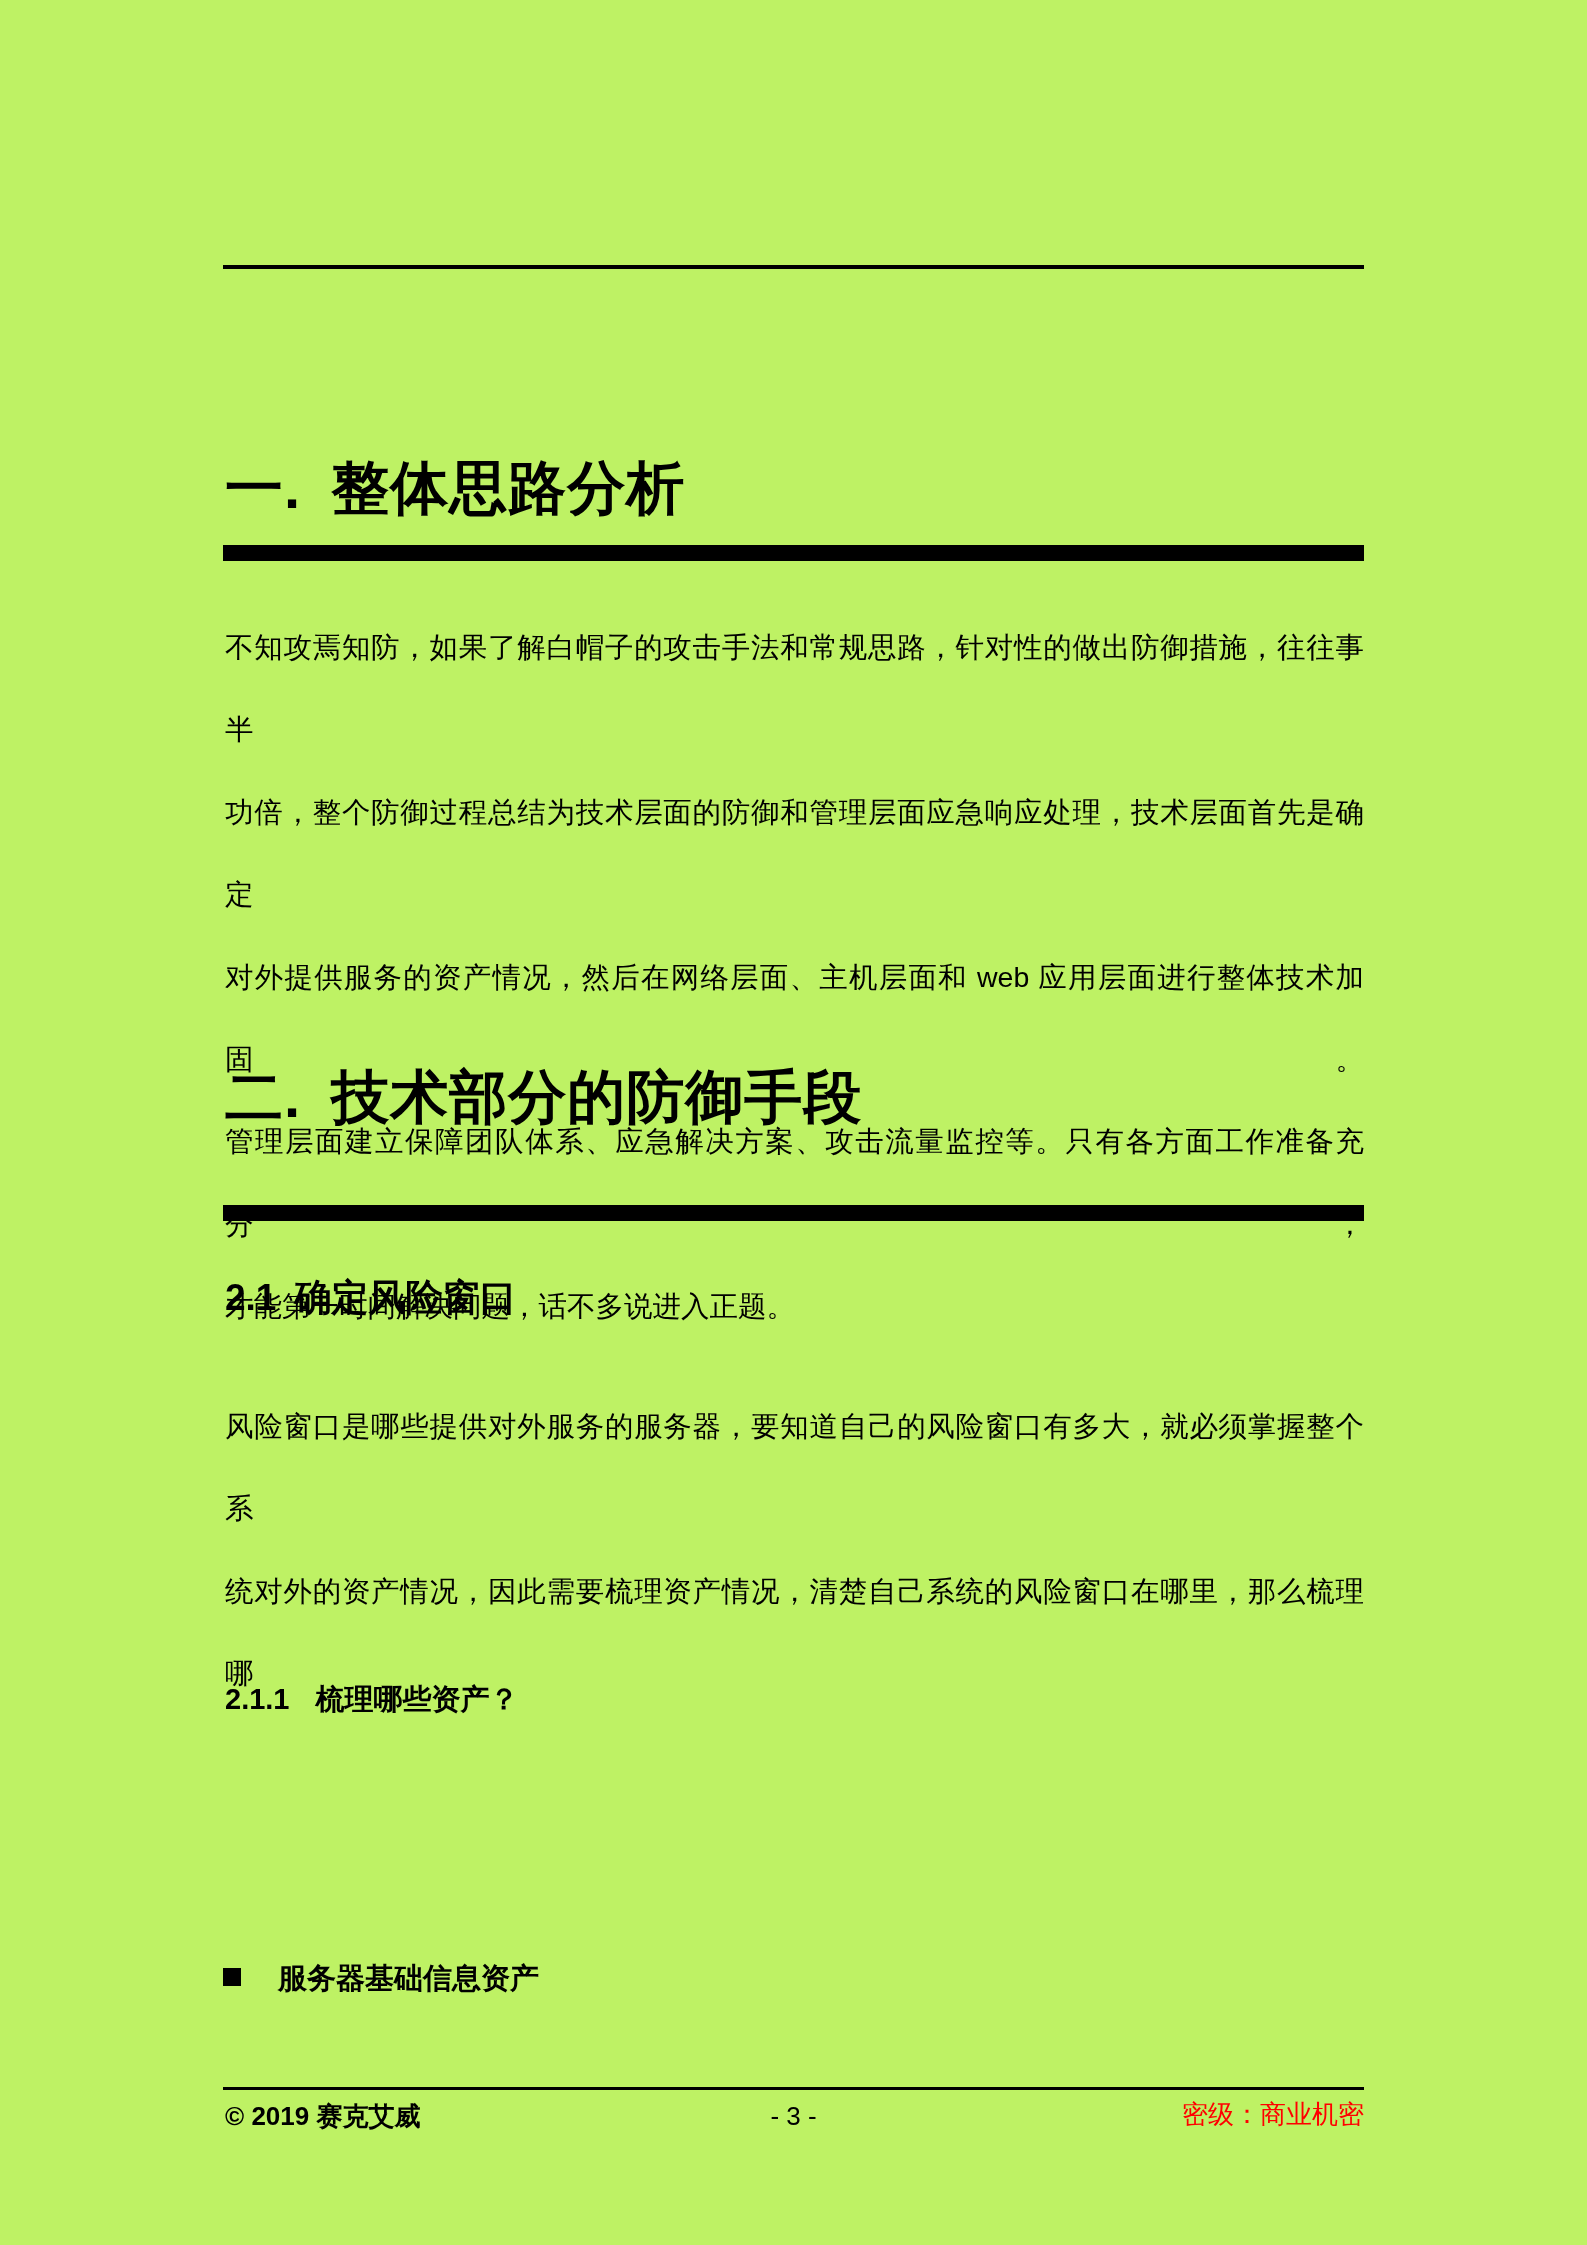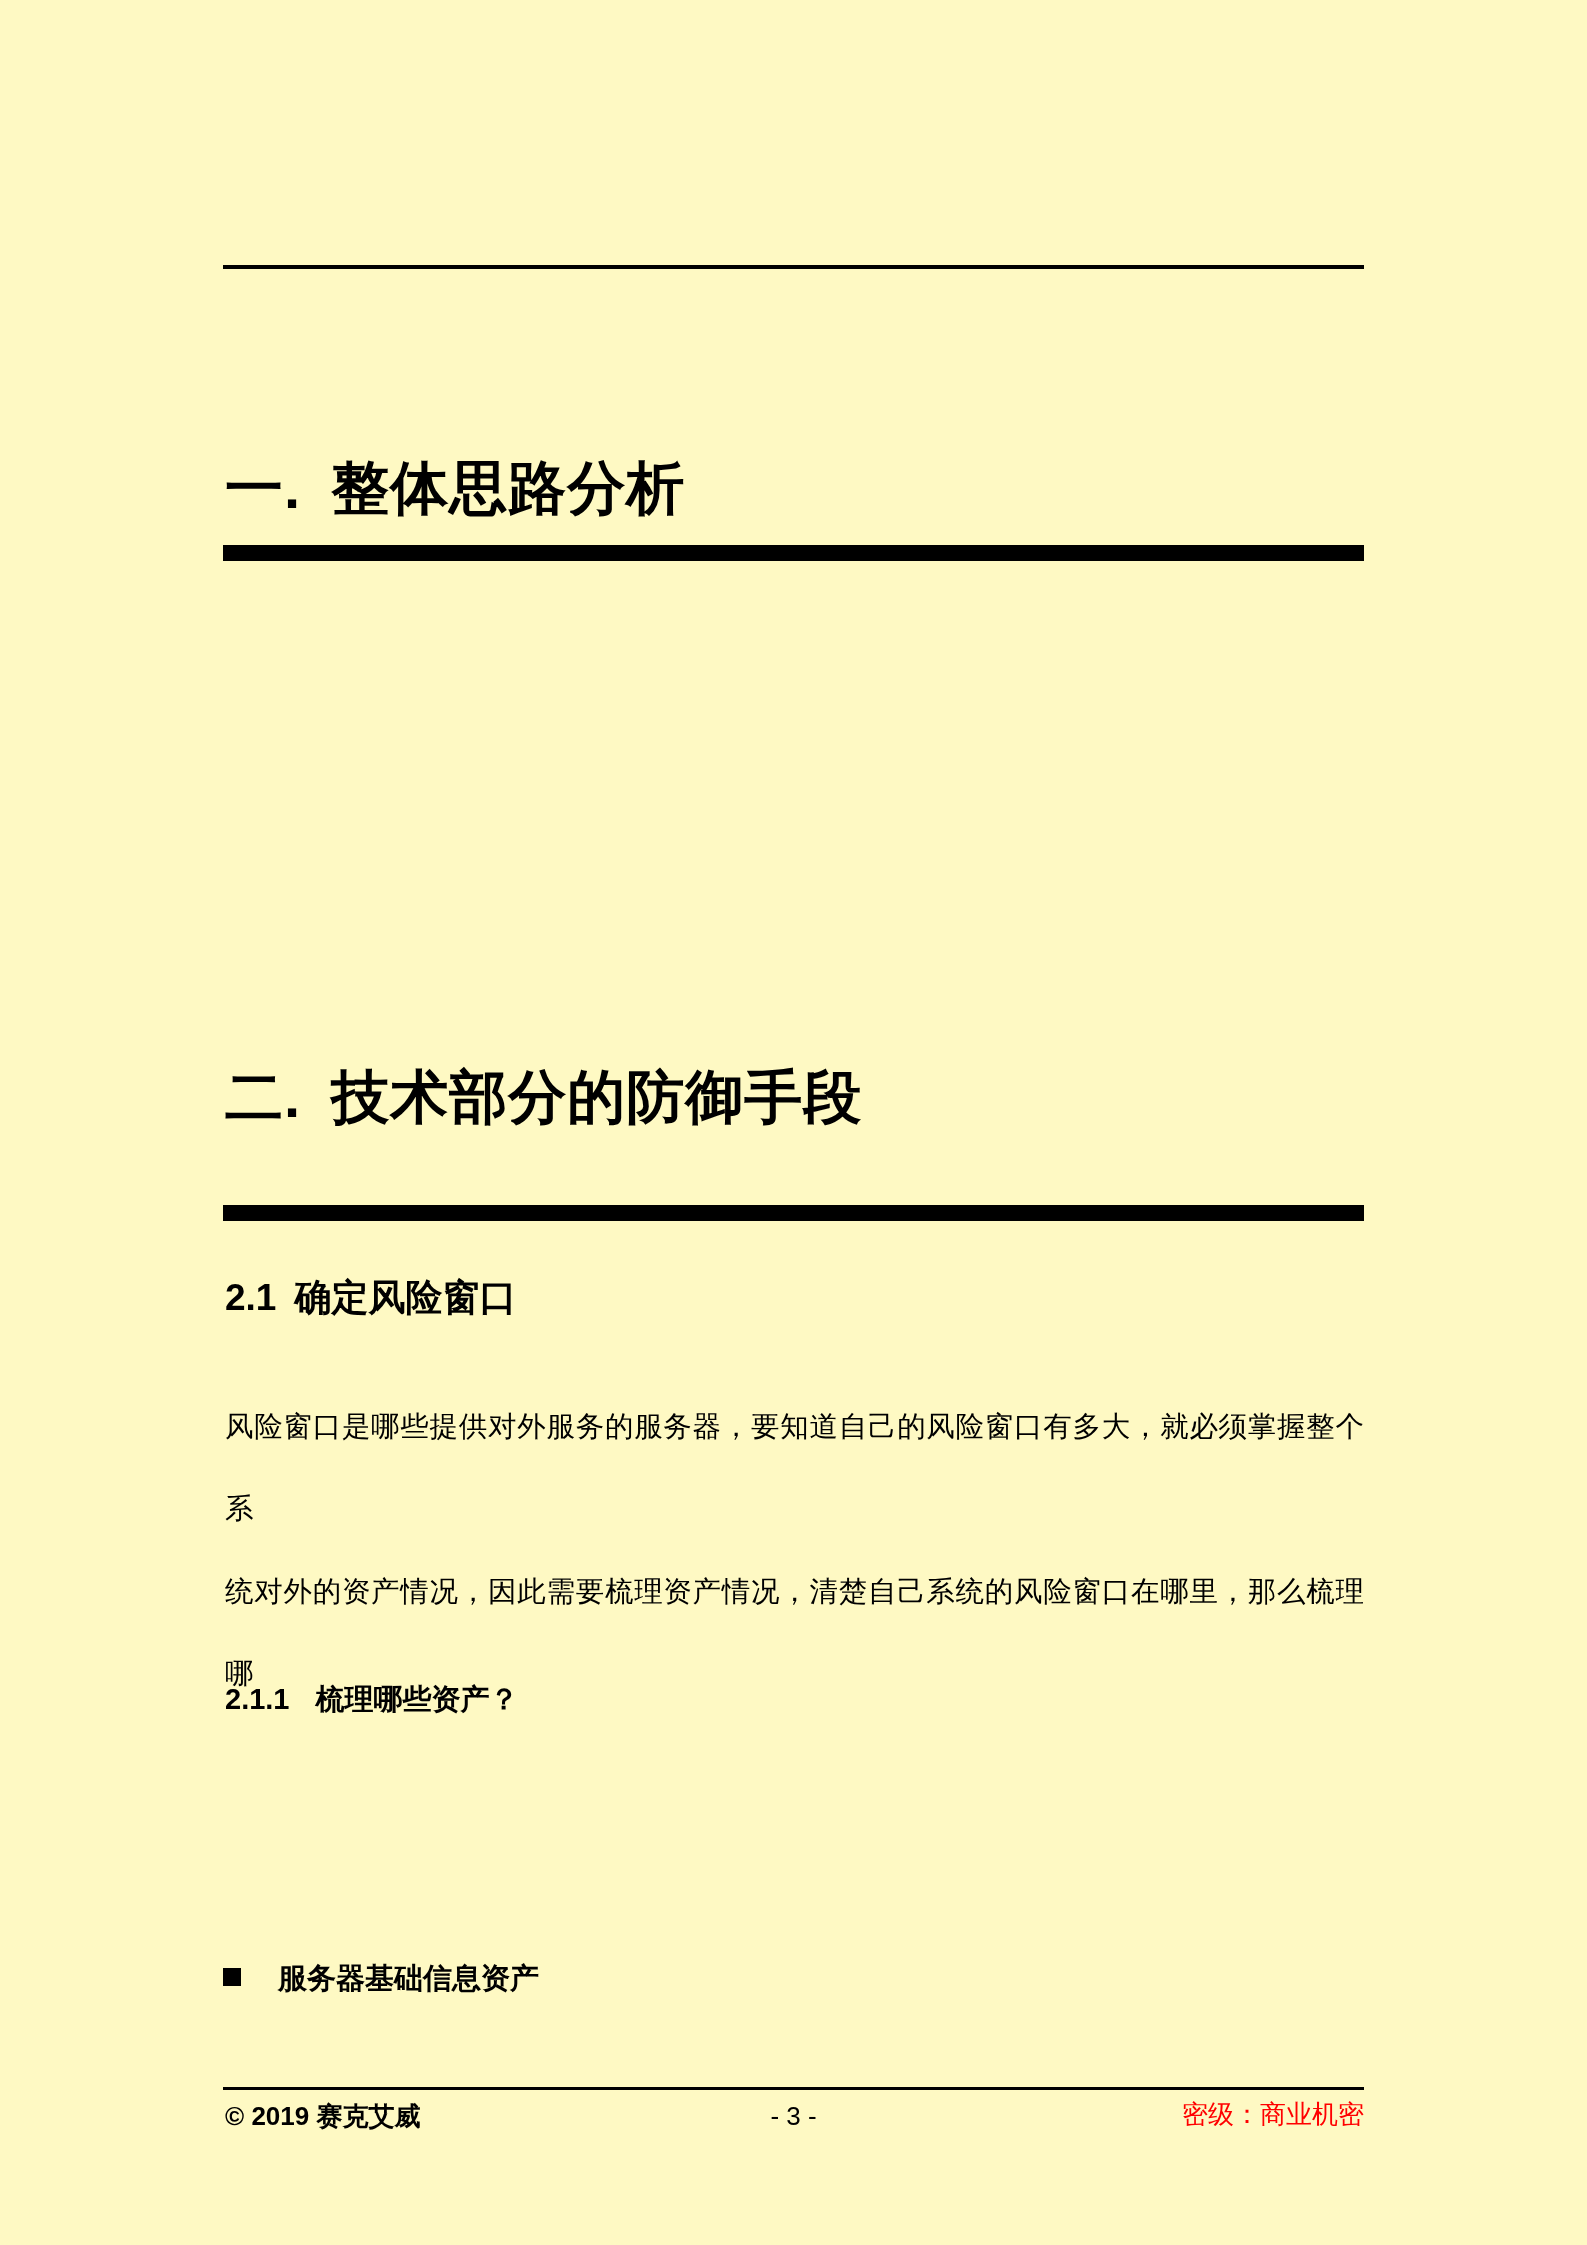--- a/index.html
+++ b/index.html
@@ -4,21 +4,21 @@
 <style>
   html, body {
     margin: 0;
     padding: 0;
     background: #ffffff;
   }
   .page {
     position: relative;
     width: 1587px;
     height: 2245px;
-    background: #fef9c3;
+    background: #bef264;
     color: #000000;
     font-family: "Liberation Sans", "DejaVu Sans", sans-serif;
     overflow: hidden;
   }
   .rule-thin {
     position: absolute;
     left: 223px;
     width: 1141px;
     height: 4px;
     background: #000000;
@@ -114,20 +114,27 @@
 
 <div class="page">
 
   <div class="rule-thin" style="top:265px;"></div>
 
   <div class="h1" style="top:452px;">
     <span class="num">一.</span><span>整体思路分析</span>
   </div>
   <div class="rule-thick" style="top:545px;"></div>
 
+  <div class="para" style="top:606px;">
+    <div class="line fill">不知攻焉知防，如果了解白帽子的攻击手法和常规思路，针对性的做出防御措施，往往事半</div>
+    <div class="line fill">功倍，整个防御过程总结为技术层面的防御和管理层面应急响应处理，技术层面首先是确定</div>
+    <div class="line fill">对外提供服务的资产情况，然后在网络层面、主机层面和 web 应用层面进行整体技术加固。</div>
+    <div class="line fill">管理层面建立保障团队体系、应急解决方案、攻击流量监控等。只有各方面工作准备充分，</div>
+    <div class="line">才能第一时间解决问题，话不多说进入正题。</div>
+  </div>
 
   <div class="h1" style="top:1061px;">
     <span class="num">二.</span><span>技术部分的防御手段</span>
   </div>
   <div class="rule-thick" style="top:1205px;"></div>
 
   <div class="h2" style="top:1272px;">
     <span class="num">2.1</span><span>确定风险窗口</span>
   </div>
 

